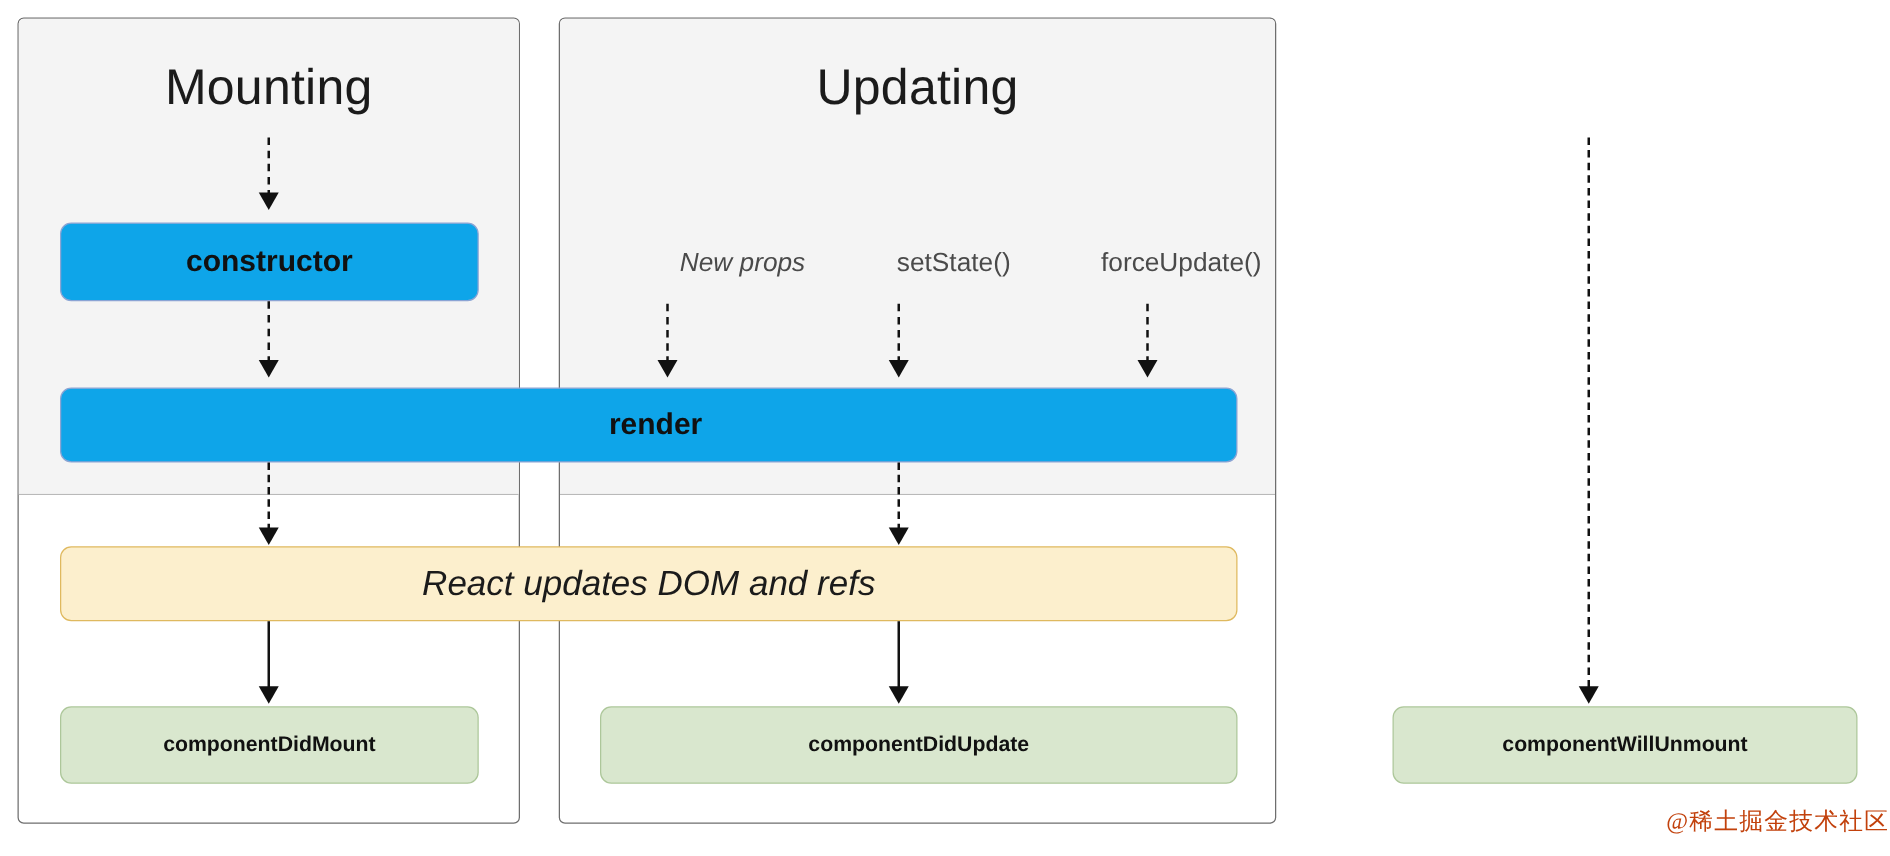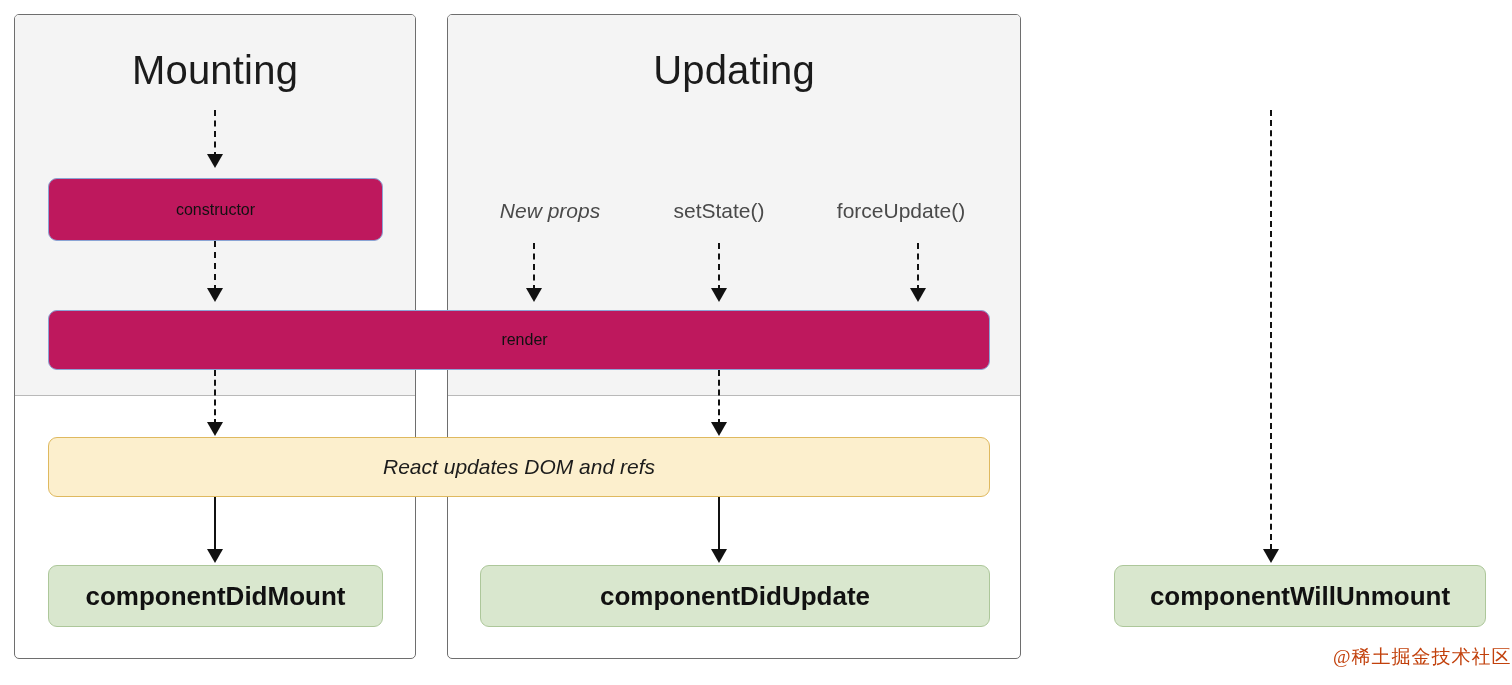--- a/index.html
+++ b/index.html
@@ -53,50 +53,51 @@
     position: absolute;
     box-sizing: border-box;
     border-radius: 9px;
     display: flex;
     align-items: center;
     justify-content: center;
     text-align: center;
     white-space: nowrap;
   }
   .lc-box.blue {
-    background: #be185d;
+    background: #0ea5e9;
     border: 1.6px solid #8ba4d4;
     color: #111111;
-    font-weight: normal;
-    font-size: 16px;
+    font-weight: bold;
+    font-size: 24px;
   }
   .lc-box.green {
     background: #d9e7ce;
     border: 1.6px solid #adc79a;
     color: #111111;
     font-weight: bold;
-    font-size: 26px;
+    font-size: 17px;
   }
   .lc-box.orange {
     background: #fcefcd;
     border: 1.6px solid #dfb95f;
     color: #1b1b1b;
     font-style: italic;
     font-weight: 400;
-    font-size: 21px;
+    font-size: 28px;
   }
 
   
   .trigger-label {
     position: absolute;
     text-align: center;
     font-size: 21px;
     color: #4a4a4a;
     white-space: nowrap;
     transform: translateX(-50%);
+    margin-left: 44px;
   }
   .trigger-label.italic {
     font-style: italic;
   }
 
   
   .conn {
     position: absolute;
     width: 0;
     box-sizing: border-box;

